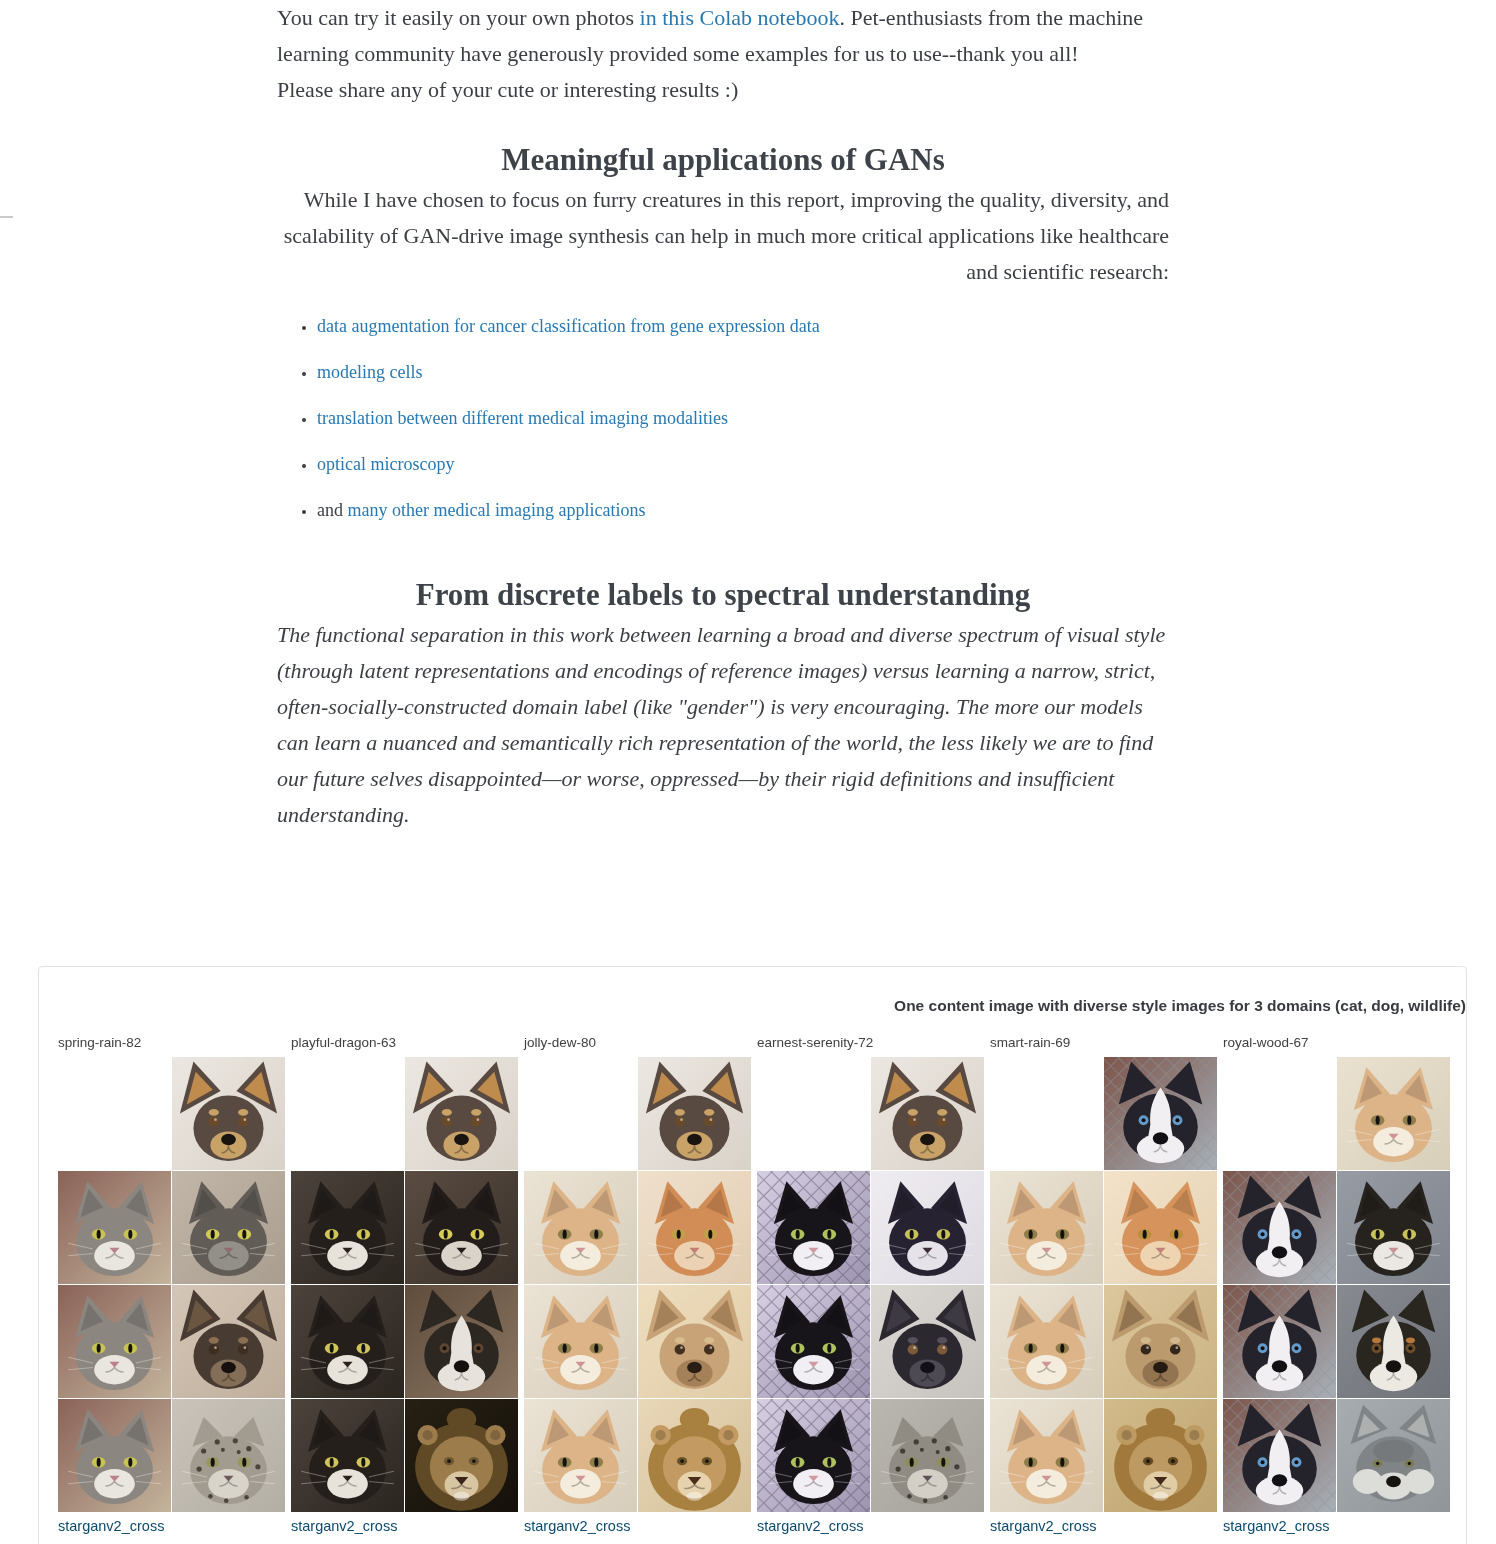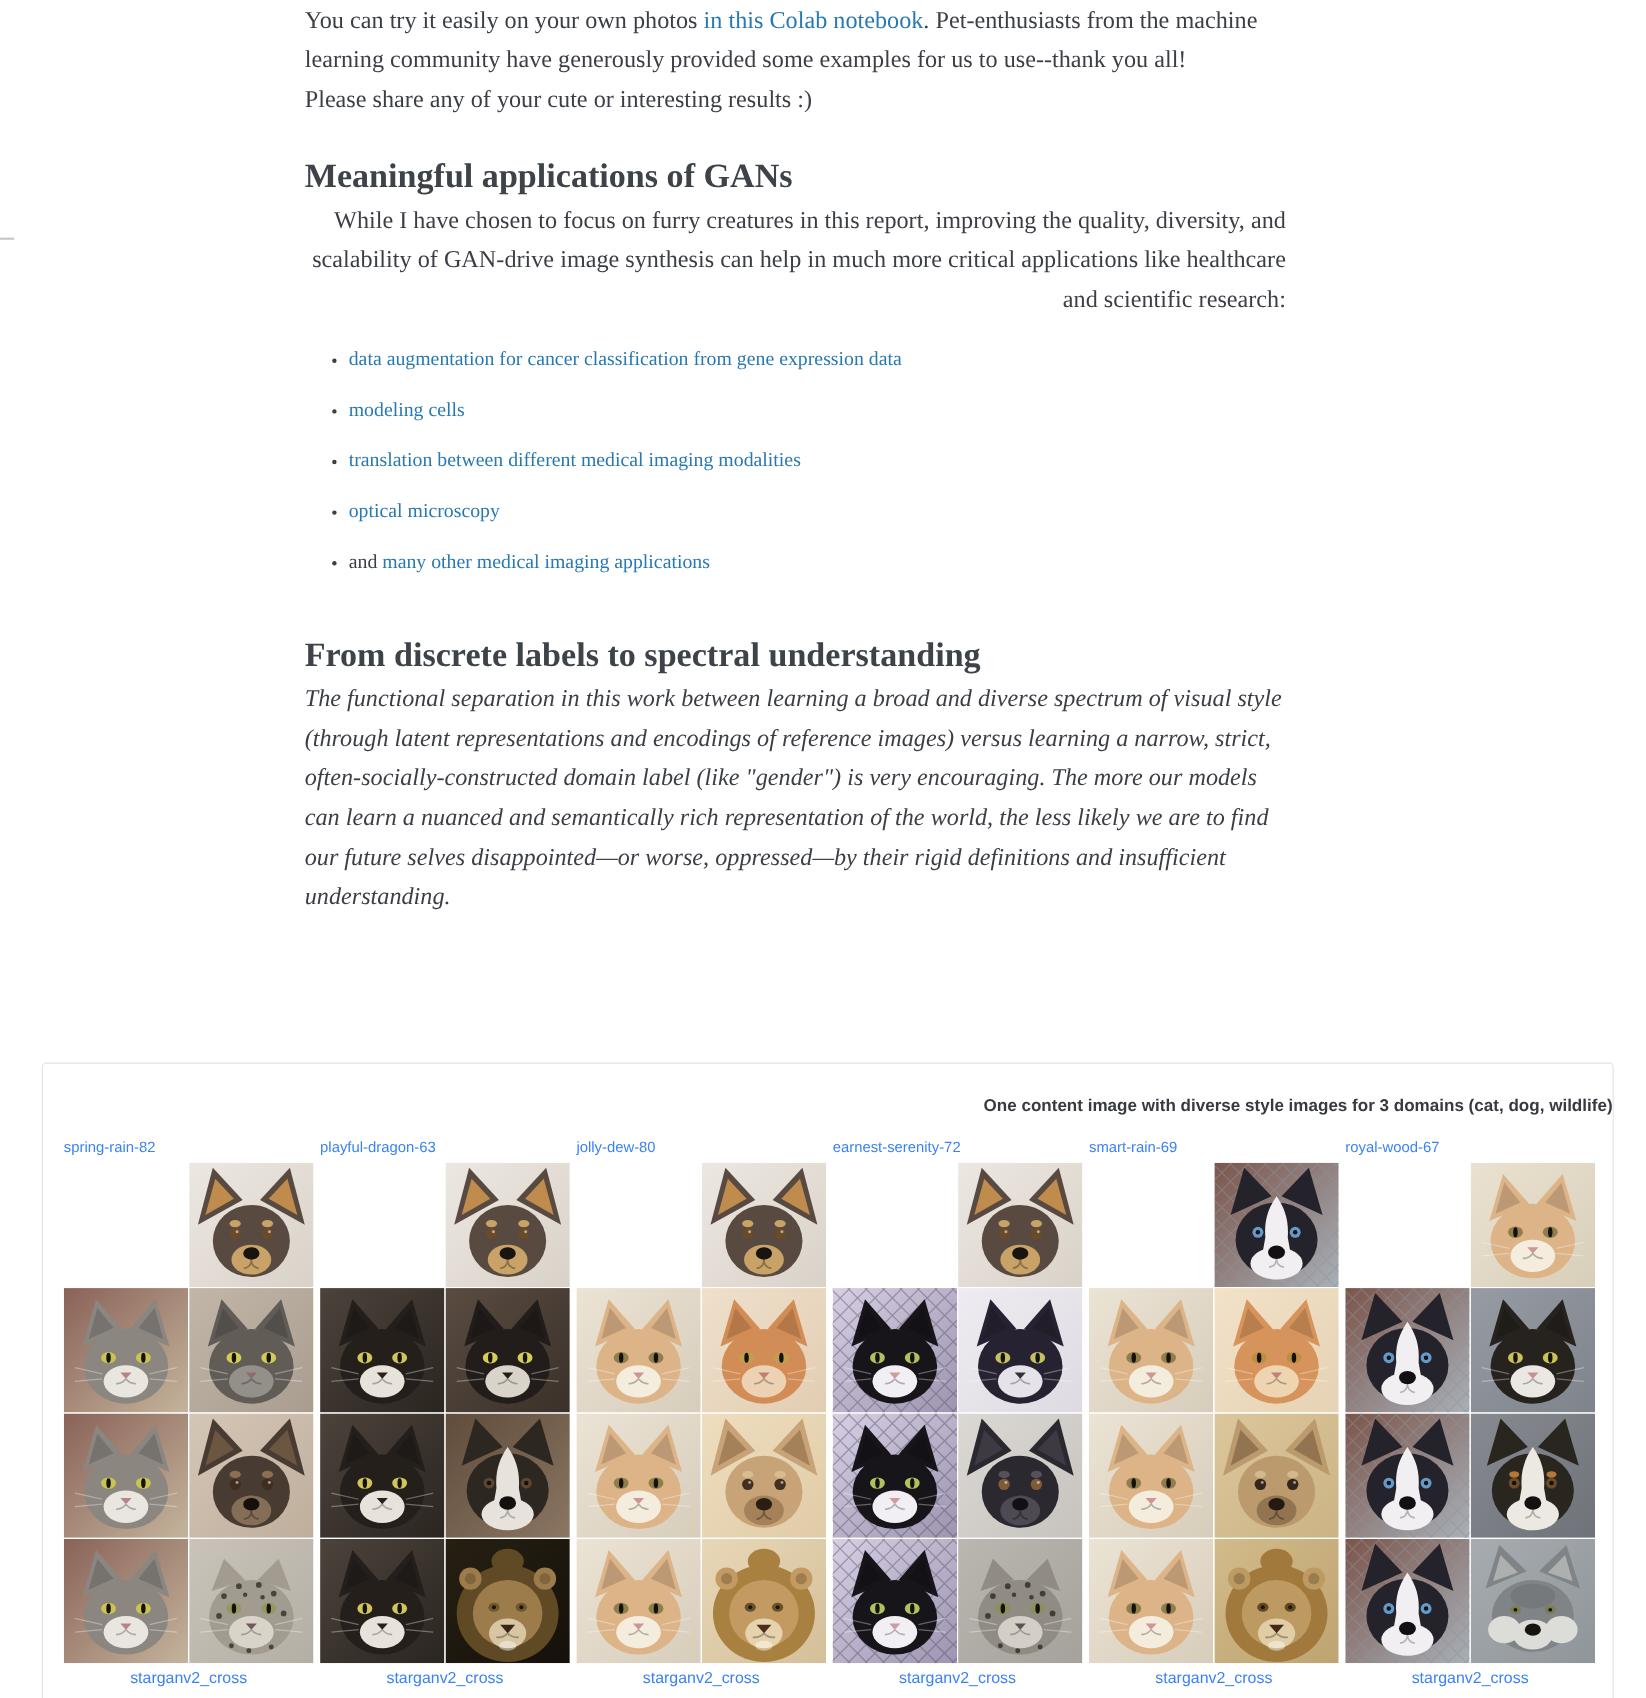--- a/index.html
+++ b/index.html
@@ -3,41 +3,41 @@
 <meta charset="utf-8">
 <style>
   html,body{margin:0;padding:0;background:#fff;}
   body{width:1496px;height:1544px;overflow:hidden;position:relative;
        font-family:"Liberation Serif","DejaVu Serif",serif;color:#3b3f45;}
   .dash{position:absolute;left:0;top:216px;width:13px;height:2px;background:#c9c9c9;}
   .article{position:absolute;left:277px;top:0;width:892px;}
   .article p{margin:0;font-size:22px;line-height:36px;}
   .p1{margin-top:8px;}
   .p2{margin-top:24px;}
-  h2{font-size:31px;line-height:44px;font-weight:700;color:#3e434a;margin:0;}
+  h2{font-size:31px;line-height:44px;font-weight:700;color:#3e434a;margin:0;text-align:center;}
   .h-apps{margin-top:30px;}
   .h-spec{margin-top:45px;}
   .p3{margin-top:12px;text-align:right;}
   .article ul{margin:18px 0 0 0;padding-left:40px;list-style:disc;}
   .article li{font-size:18px;line-height:36px;margin-bottom:10px;}
   .article li::marker{font-size:15px;color:#3b3f45;}
   .p4{margin-top:8px;font-style:italic;}
   a{color:#2879b2;text-decoration:none;cursor:pointer;}
   
   .panel{position:absolute;left:38px;top:966px;width:1429px;height:640px;
          border:1px solid #e3e3e3;border-radius:4px;background:#fff;
          font-family:"Liberation Sans","DejaVu Sans",sans-serif;box-sizing:border-box;}
   .panel-title{margin-top:30px;text-align:right;font-size:15.5px;font-weight:700;color:#373b41;}
   .groups{position:absolute;left:19px;top:68px;display:flex;gap:6px;}
   .group{width:227px;}
-  .run-label{font-size:13.5px;color:#3b82f6;height:18px;margin-bottom:4px;white-space:nowrap;cursor:pointer;}
+  .run-label{font-size:13.5px;color:#404040;height:18px;margin-bottom:4px;white-space:nowrap;cursor:pointer;}
   .grid{display:grid;grid-template-columns:113px 113px;grid-auto-rows:113px;gap:1px;}
   .cell{width:113px;height:113px;}
   .cell svg{width:100%;height:100%;display:block;}
-  .caption{margin-top:6px;text-align:center;font-size:14.5px;color:#3b82f6;}
+  .caption{margin-top:6px;text-align:left;font-size:14.5px;color:#0c4a6e;}
 </style>
 </head>
 <body>
 
 <div class="dash"></div>
 
 <div class="article">
   <p class="p1"><span>You can try it easily on your own photos </span><a>in this Colab notebook</a><span>. Pet-enthusiasts from the machine learning community have generously provided some examples for us to use--thank you all!</span></p>
   <p class="p2">Please share any of your cute or interesting results :)</p>
 

